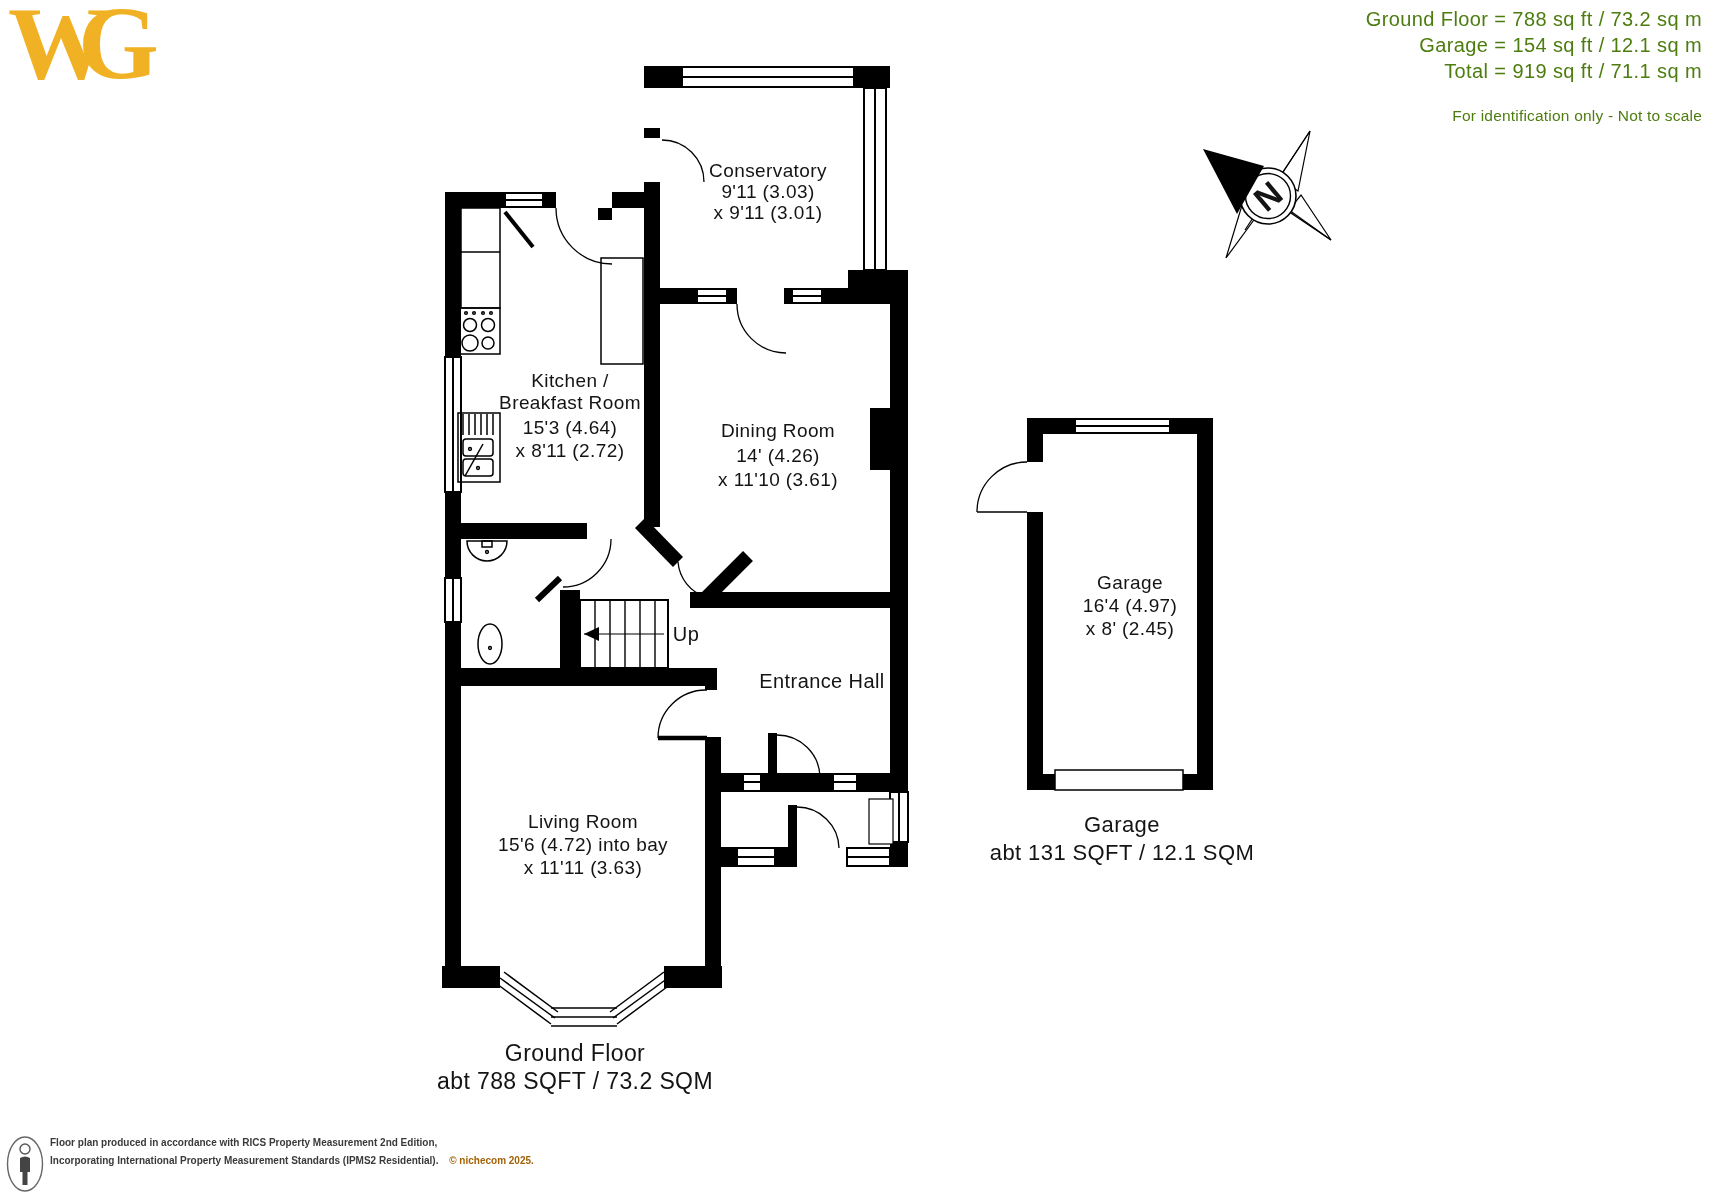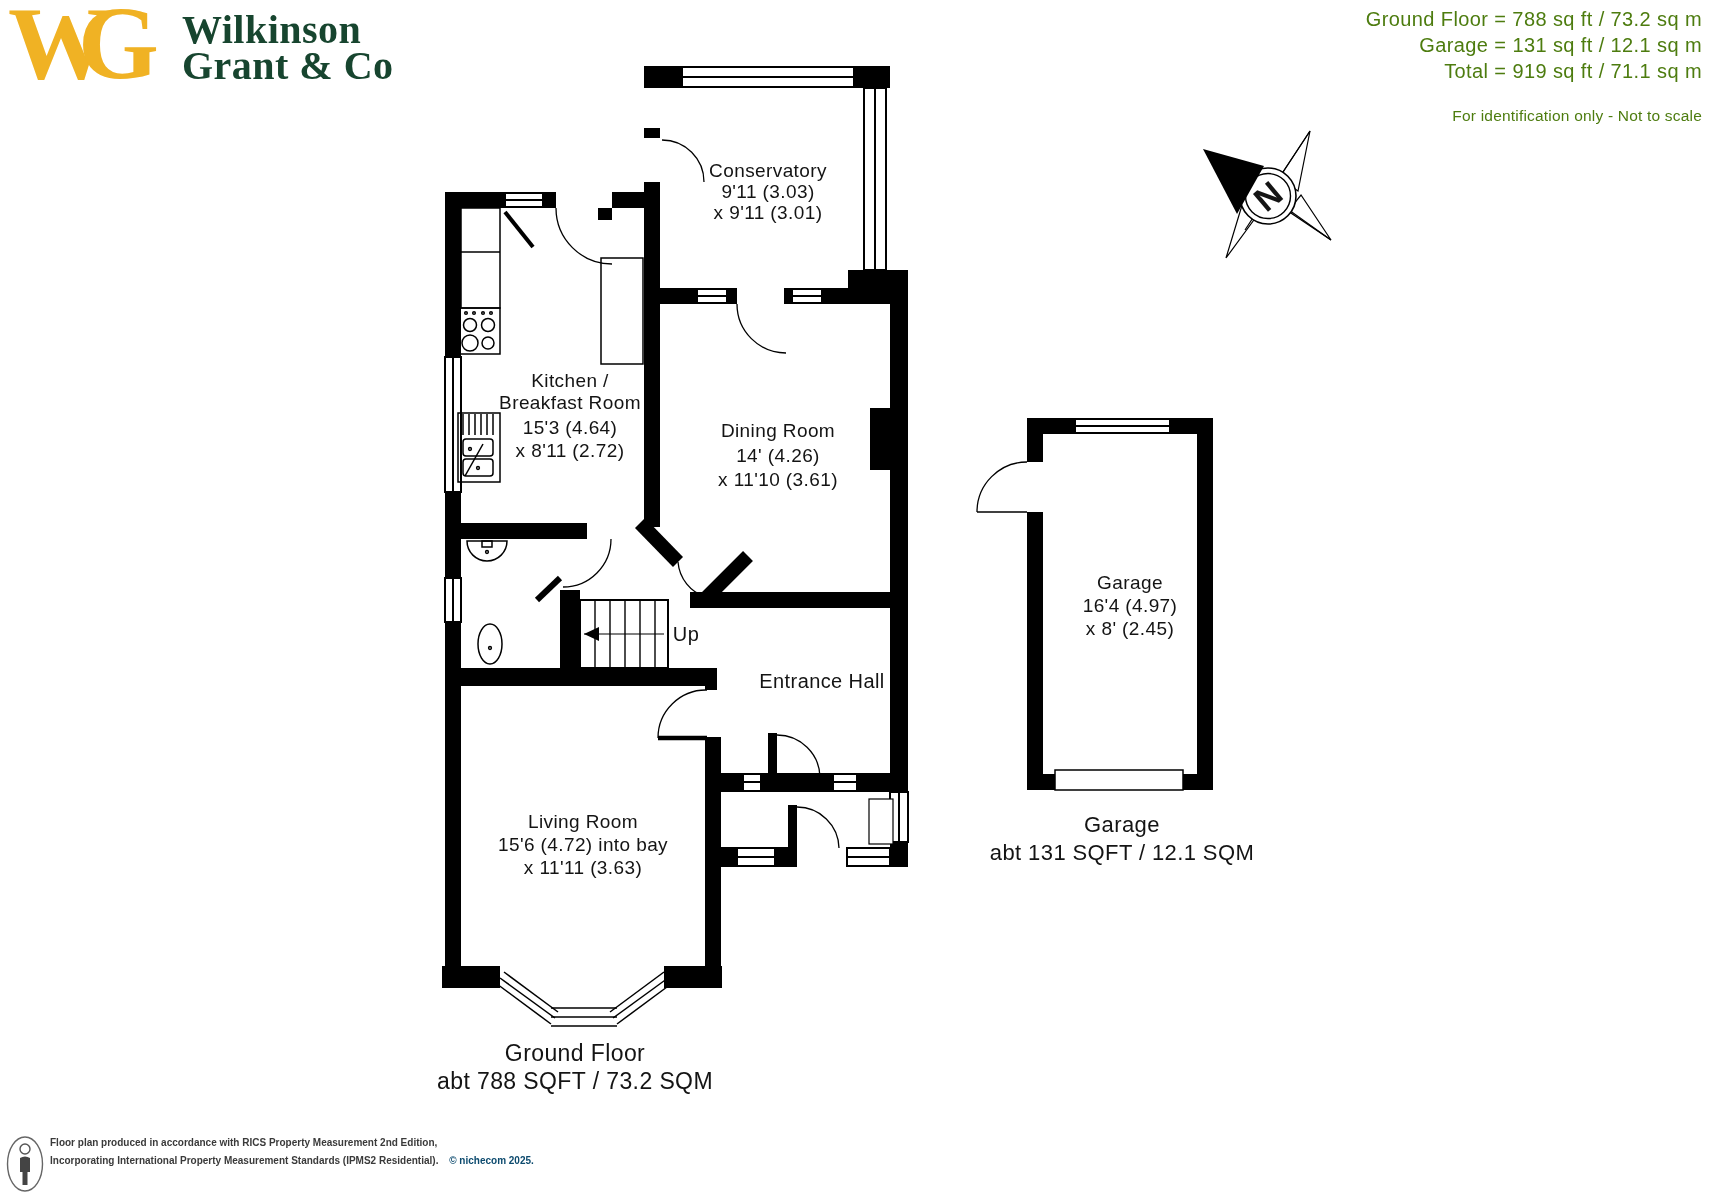--- a/index.html
+++ b/index.html
@@ -24,29 +24,25 @@
   svg text{font-family:"Liberation Sans","DejaVu Sans",sans-serif;fill:#141414;letter-spacing:0.4px;}
   
   .footer{position:absolute;left:50px;top:1134px;font-size:10px;line-height:17.5px;color:#3a3a3a;font-weight:bold;}
   .person{position:absolute;left:6px;top:1136px;}
 </style>
 </head>
 <body>
 
 <div class="logo">
   <div class="wg"><span>W</span><span class="g">G</span></div>
-  <div class="brand-name">
-    <div>Wilkinson</div>
-    <div>Grant &amp; Co</div>
-  </div>
 </div>
 
 <div class="summary">
   <div>Ground Floor = 788 sq ft / 73.2 sq m</div>
-  <div>Garage = 131 sq ft / 12.1 sq m</div>
+  <div>Garage = 154 sq ft / 12.1 sq m</div>
   <div>Total = 919 sq ft / 71.1 sq m</div>
   <div class="note">For identification only - Not to scale</div>
 </div>
 
 <svg class="plan" width="1712" height="1192" viewBox="0 0 1712 1192">
 
   <g fill="#000">
 
     <rect x="644" y="66" width="42" height="22"></rect>
     <rect x="854" y="66" width="36" height="22"></rect>
@@ -275,15 +271,15 @@
 <svg class="person" width="38" height="56" viewBox="0 0 38 56">
   <ellipse cx="19" cy="28" rx="17.5" ry="27" fill="none" stroke="#666" stroke-width="1.4"></ellipse>
   <circle cx="19" cy="13" r="5" fill="none" stroke="#555" stroke-width="1.4"></circle>
   <path d="M 14 22 Q 19 19 24 22 L 24 36 L 21.5 36 L 21.5 49 L 16.5 49 L 16.5 36 L 14 36 Z" fill="#444"></path>
 </svg>
 
 <div class="footer">
   <div>Floor plan produced in accordance with RICS Property Measurement 2nd Edition,</div>
   <div>
     <span>Incorporating International Property Measurement Standards (IPMS2 Residential).</span>
-    <span style="margin-left:8px;color:#0c4a6e;">© nichecom  2025.</span>
+    <span style="margin-left:8px;color:#a16207;">© nichecom  2025.</span>
   </div>
 </div>
 
 </body></html>

